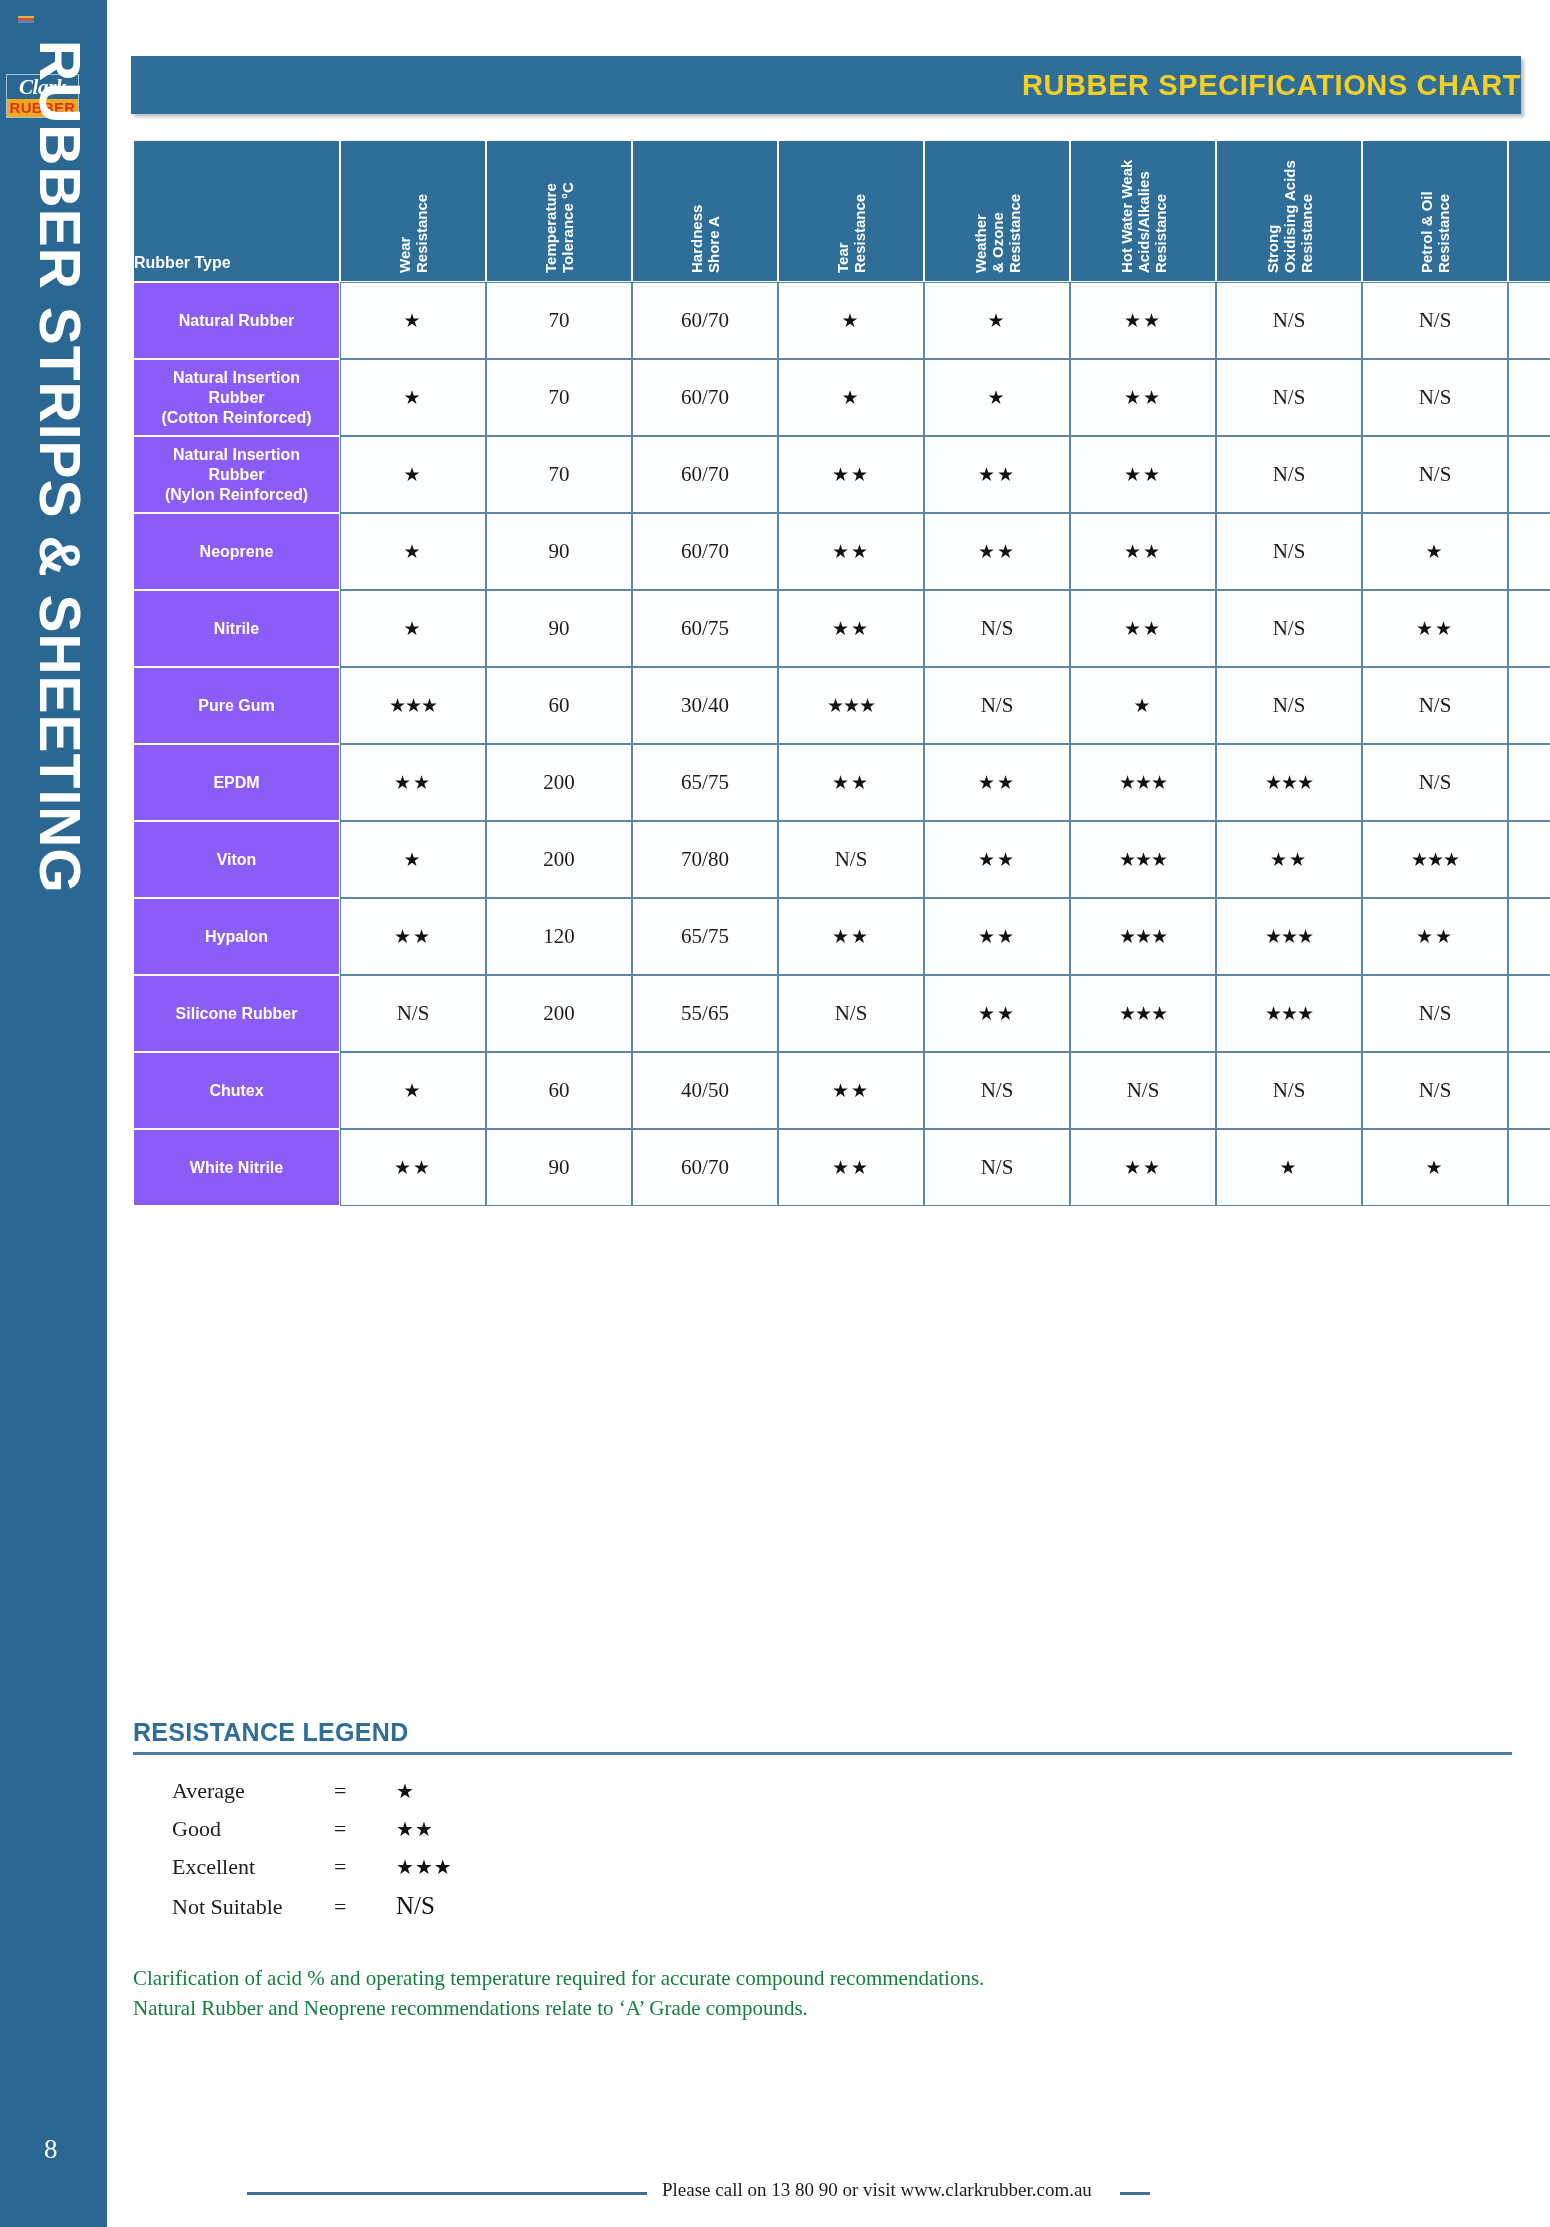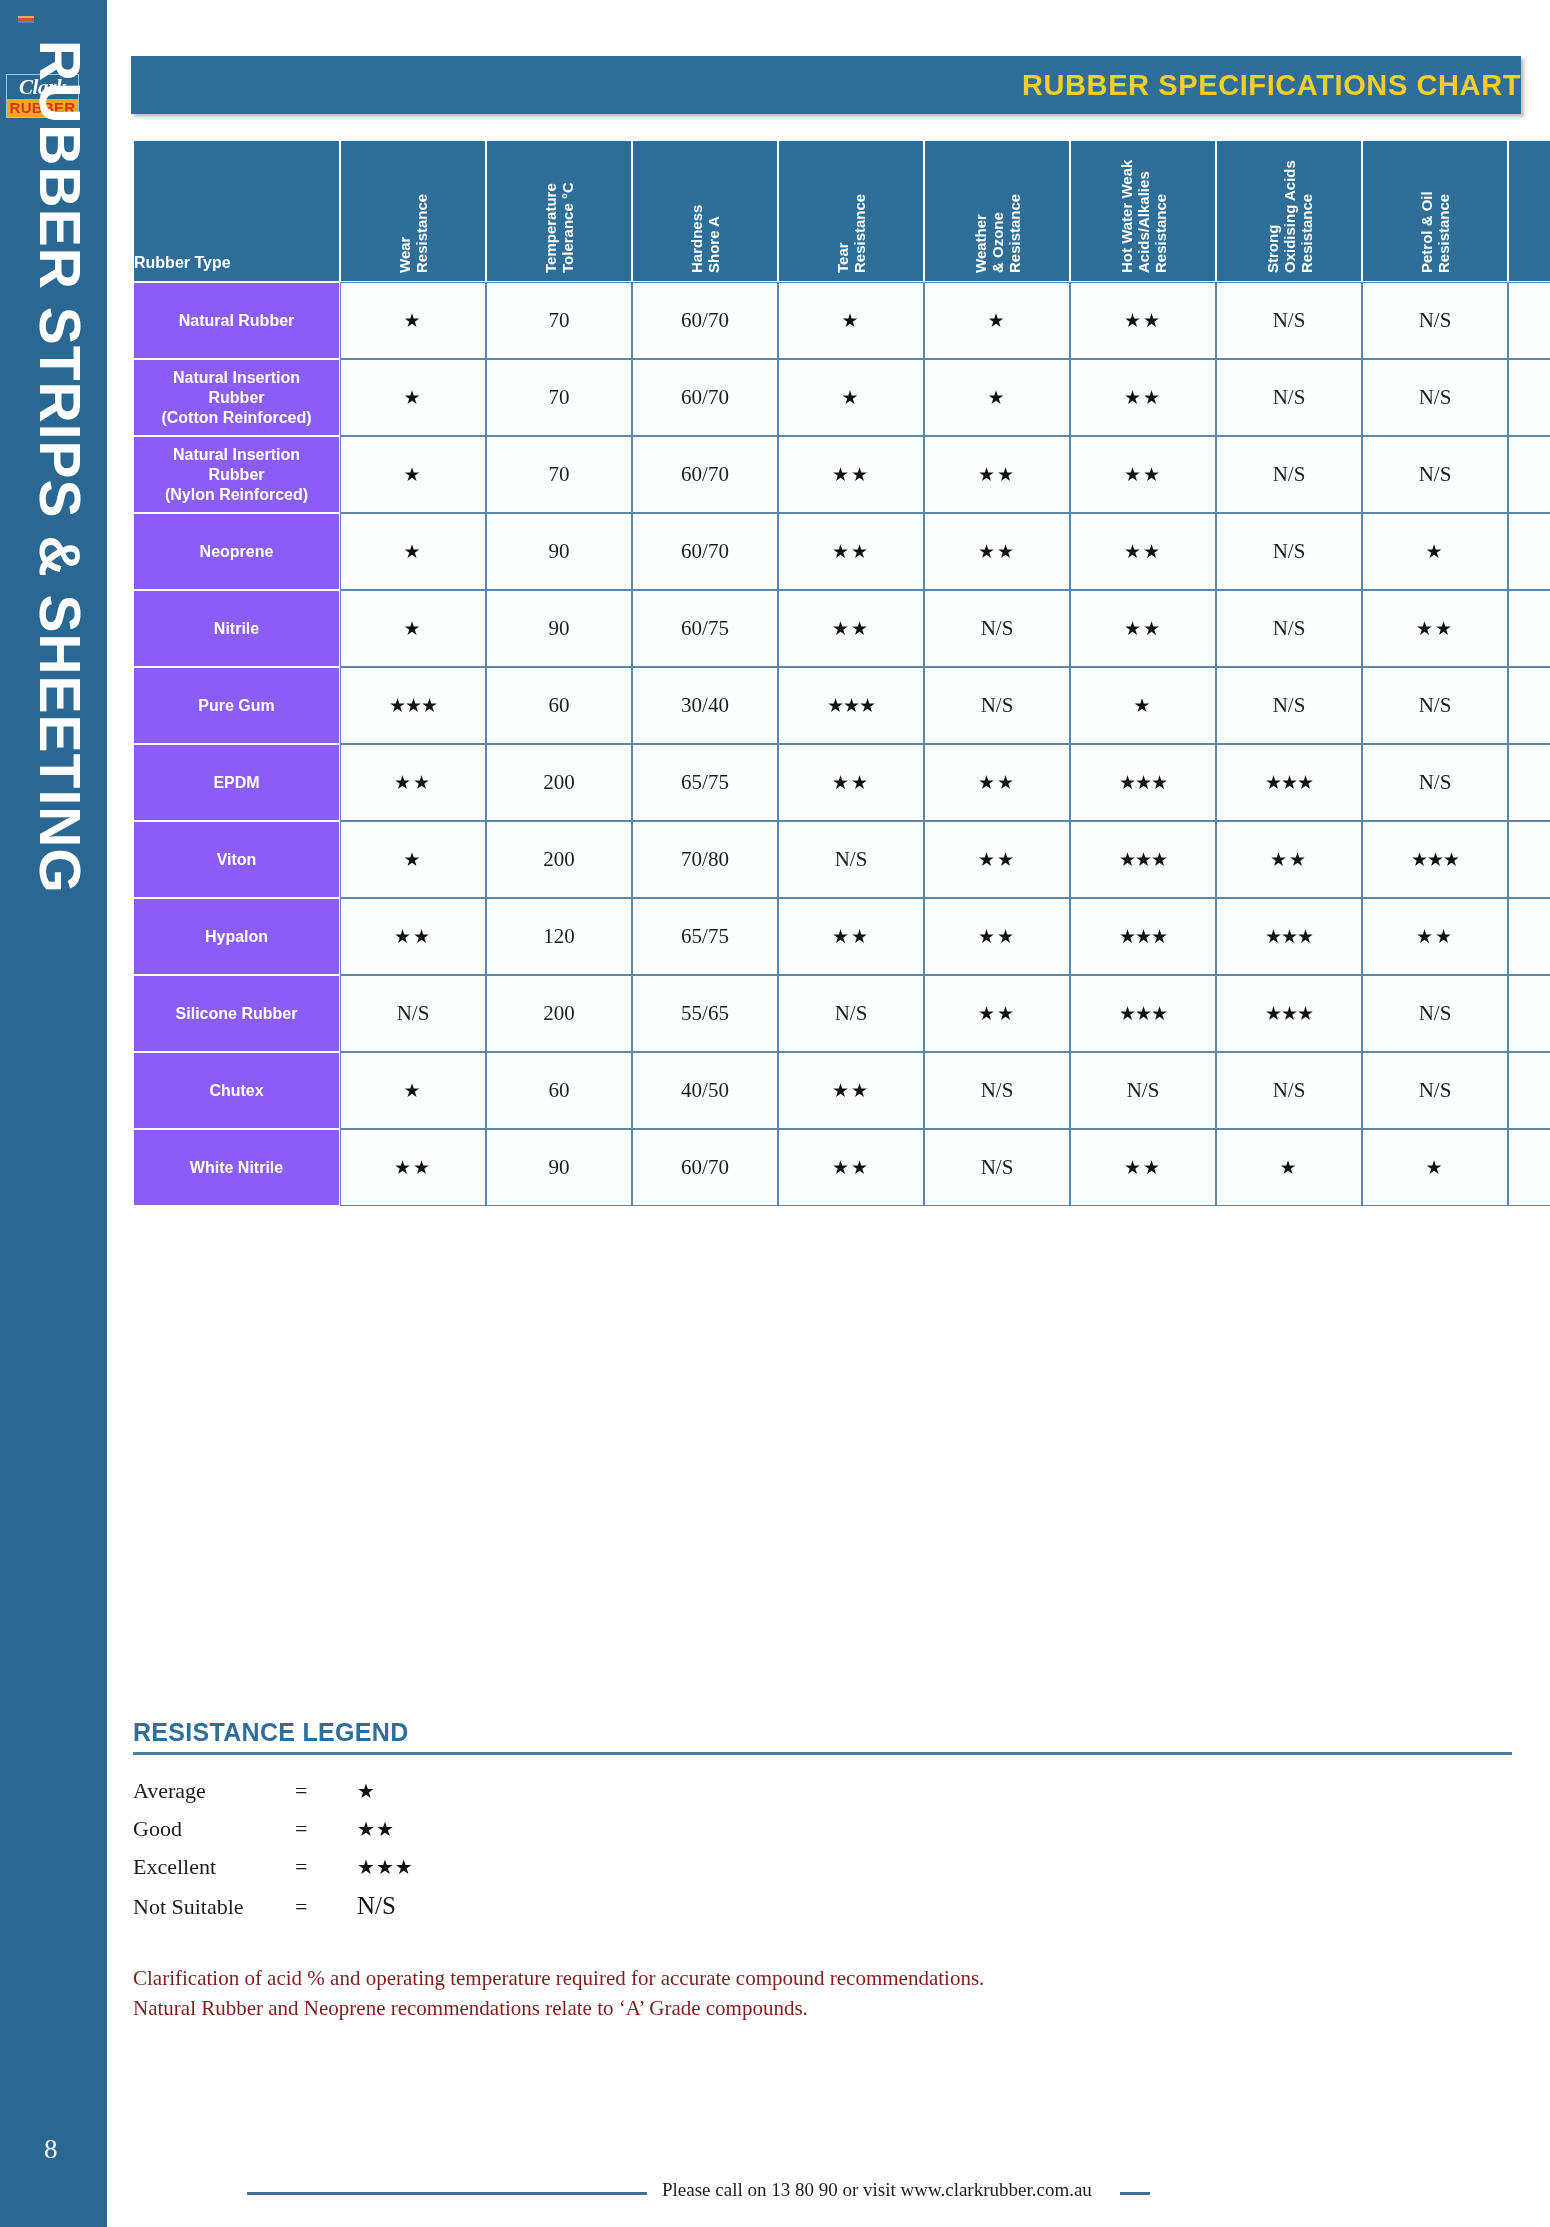--- a/index.html
+++ b/index.html
@@ -209,20 +209,21 @@
   .legend-row {
     display: flex;
     align-items: baseline;
     height: 38px;
   }
   .legend-row .lbl {
     width: 162px;
     font-family: "Liberation Serif", serif;
     font-size: 22px;
     color: #1c1c1c;
+    margin-left: 39px;
   }
   .legend-row .eq {
     width: 62px;
     font-family: "Liberation Serif", serif;
     font-size: 22px;
     color: #1c1c1c;
   }
   .legend-row .sym {
     font-family: "DejaVu Sans", sans-serif;
     font-size: 20px;
@@ -236,21 +237,21 @@
   }
 
   
   #footnotes {
     position: absolute;
     left: 26px; top: 1963px;
     width: 1100px;
     font-family: "Liberation Serif", serif;
     font-size: 21px;
     line-height: 30px;
-    color: #7f1d1d;
+    color: #15803d;
   }
 
   
   #footer-rule {
     position: absolute;
     left: 140px; top: 2192px;
     width: 400px; height: 3px;
     background: #3f6f93;
   }
   #footer-text {

